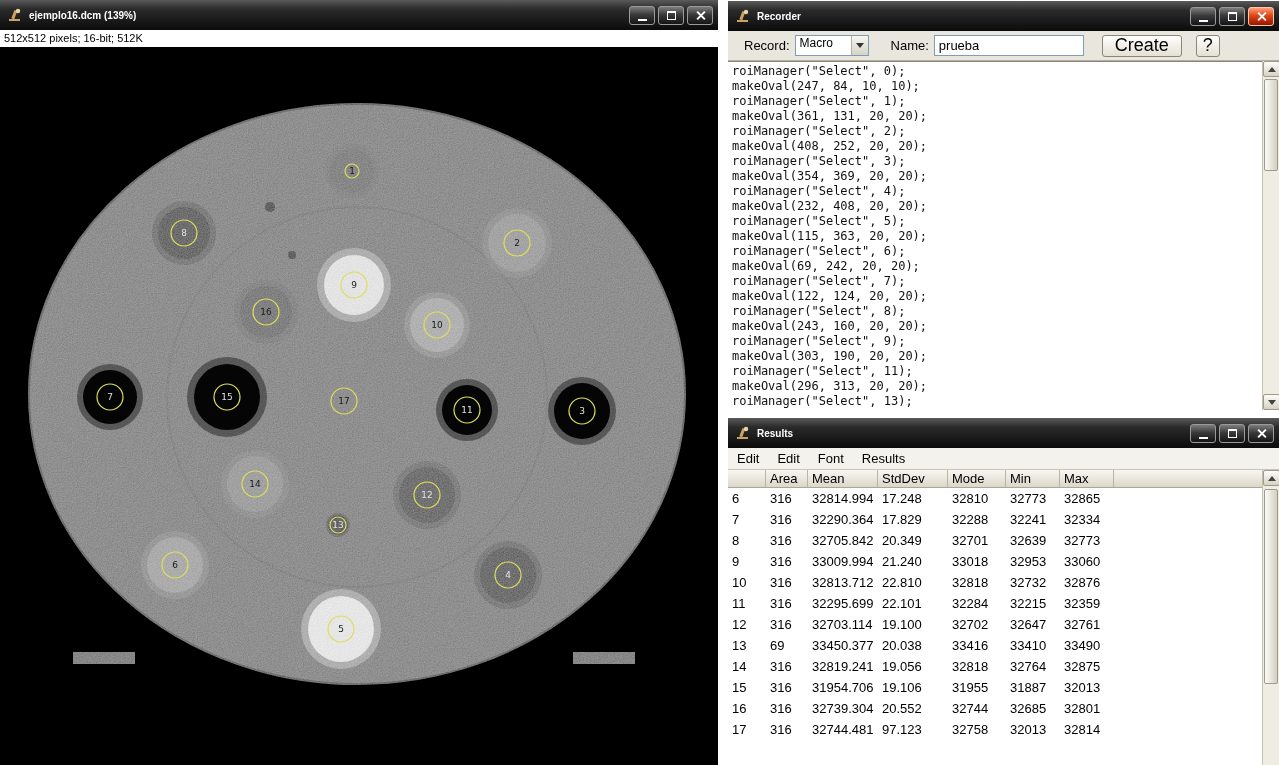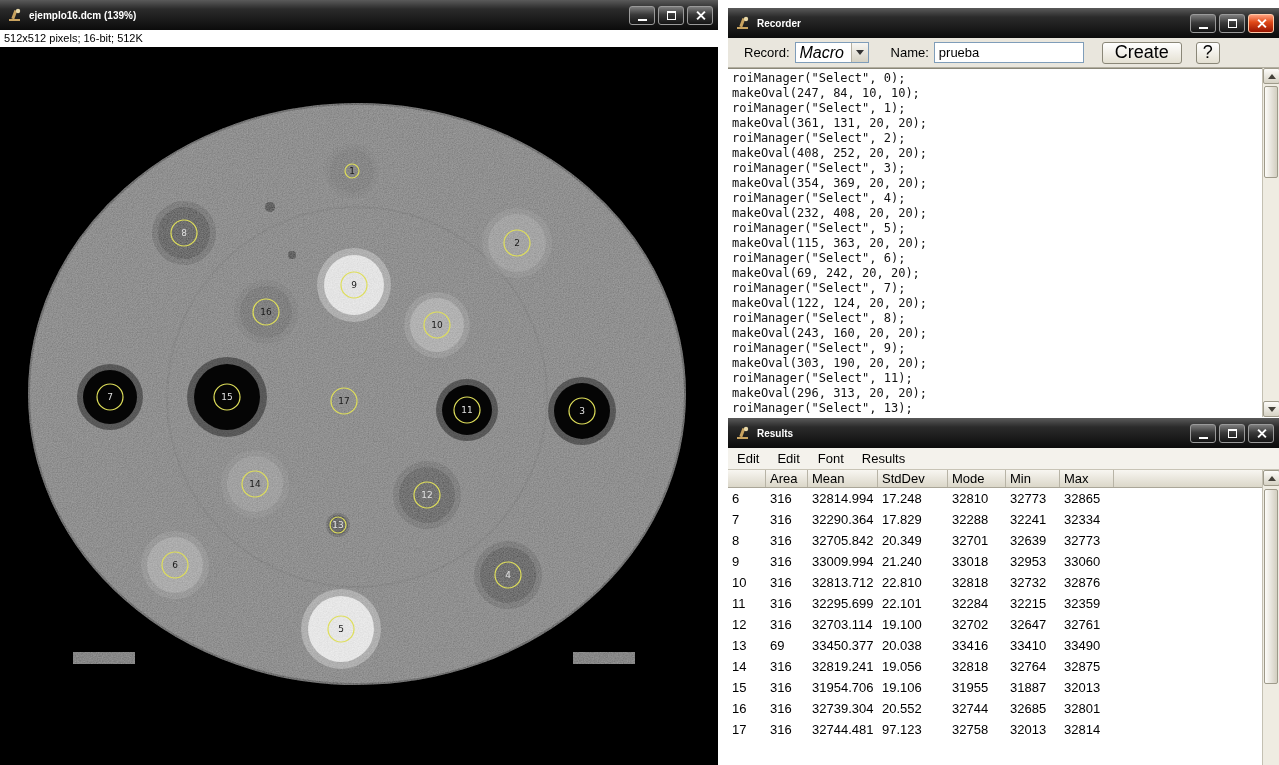--- a/index.html
+++ b/index.html
@@ -24,26 +24,26 @@
   .x-glyph::before { transform:rotate(45deg); }
   .x-glyph::after  { transform:rotate(-45deg); }
 
   
   #img-window { left:0; top:0; width:718px; height:765px; background:#000; }
   .statusbar { height:17px; background:#fff; color:#000; font-size:11px; padding:2px 0 0 4px; }
   .canvas { position:relative; width:718px; height:718px; background:#000; }
   .roi-num { font-family:"DejaVu Sans", sans-serif; font-size:9px; text-anchor:middle; }
 
   
-  #recorder-window { left:728px; top:8px; width:551px; height:409px; background:#d8d4c8; }
+  #recorder-window { left:728px; top:1px; width:551px; height:409px; background:#d8d4c8; }
   .toolbar { height:30px; background:#e9e6dd; border-bottom:1px solid #b2aea0;
              display:flex; align-items:center; padding:0 16px; font-size:13px; color:#000; }
   .tlabel { margin-right:5px; }
   .combo { width:74px; height:21px; background:#fff; border:1px solid #7f9db9; position:relative;
-           display:flex; align-items:flex-end; padding-left:4px; font-size:16px;font-style:italic; }
+           display:flex; align-items:flex-start; padding-left:4px; font-size:12px; }
   .combo .arrowbox { position:absolute; right:0; top:0; bottom:0; width:17px;
                      background:linear-gradient(#f7f6f2,#d6d2c4); border-left:1px solid #b4b0a2;
                      display:flex; align-items:center; justify-content:center; }
   .tri-down { width:0; height:0; border-left:4px solid transparent; border-right:4px solid transparent; border-top:5px solid #333; }
   .tri-up   { width:0; height:0; border-left:4px solid transparent; border-right:4px solid transparent; border-bottom:5px solid #44423a; }
   .tri-dn2  { width:0; height:0; border-left:4px solid transparent; border-right:4px solid transparent; border-top:5px solid #44423a; }
   .tri-left { width:0; height:0; border-top:4px solid transparent; border-bottom:4px solid transparent; border-right:5px solid #44423a; }
   .tri-right{ width:0; height:0; border-top:4px solid transparent; border-bottom:4px solid transparent; border-left:5px solid #44423a; }
   .txtinput { width:150px; height:21px; border:1px solid #7f9db9; background:#fff; font-size:13px;
               padding:0 4px; font-family:"Liberation Sans", sans-serif; }

